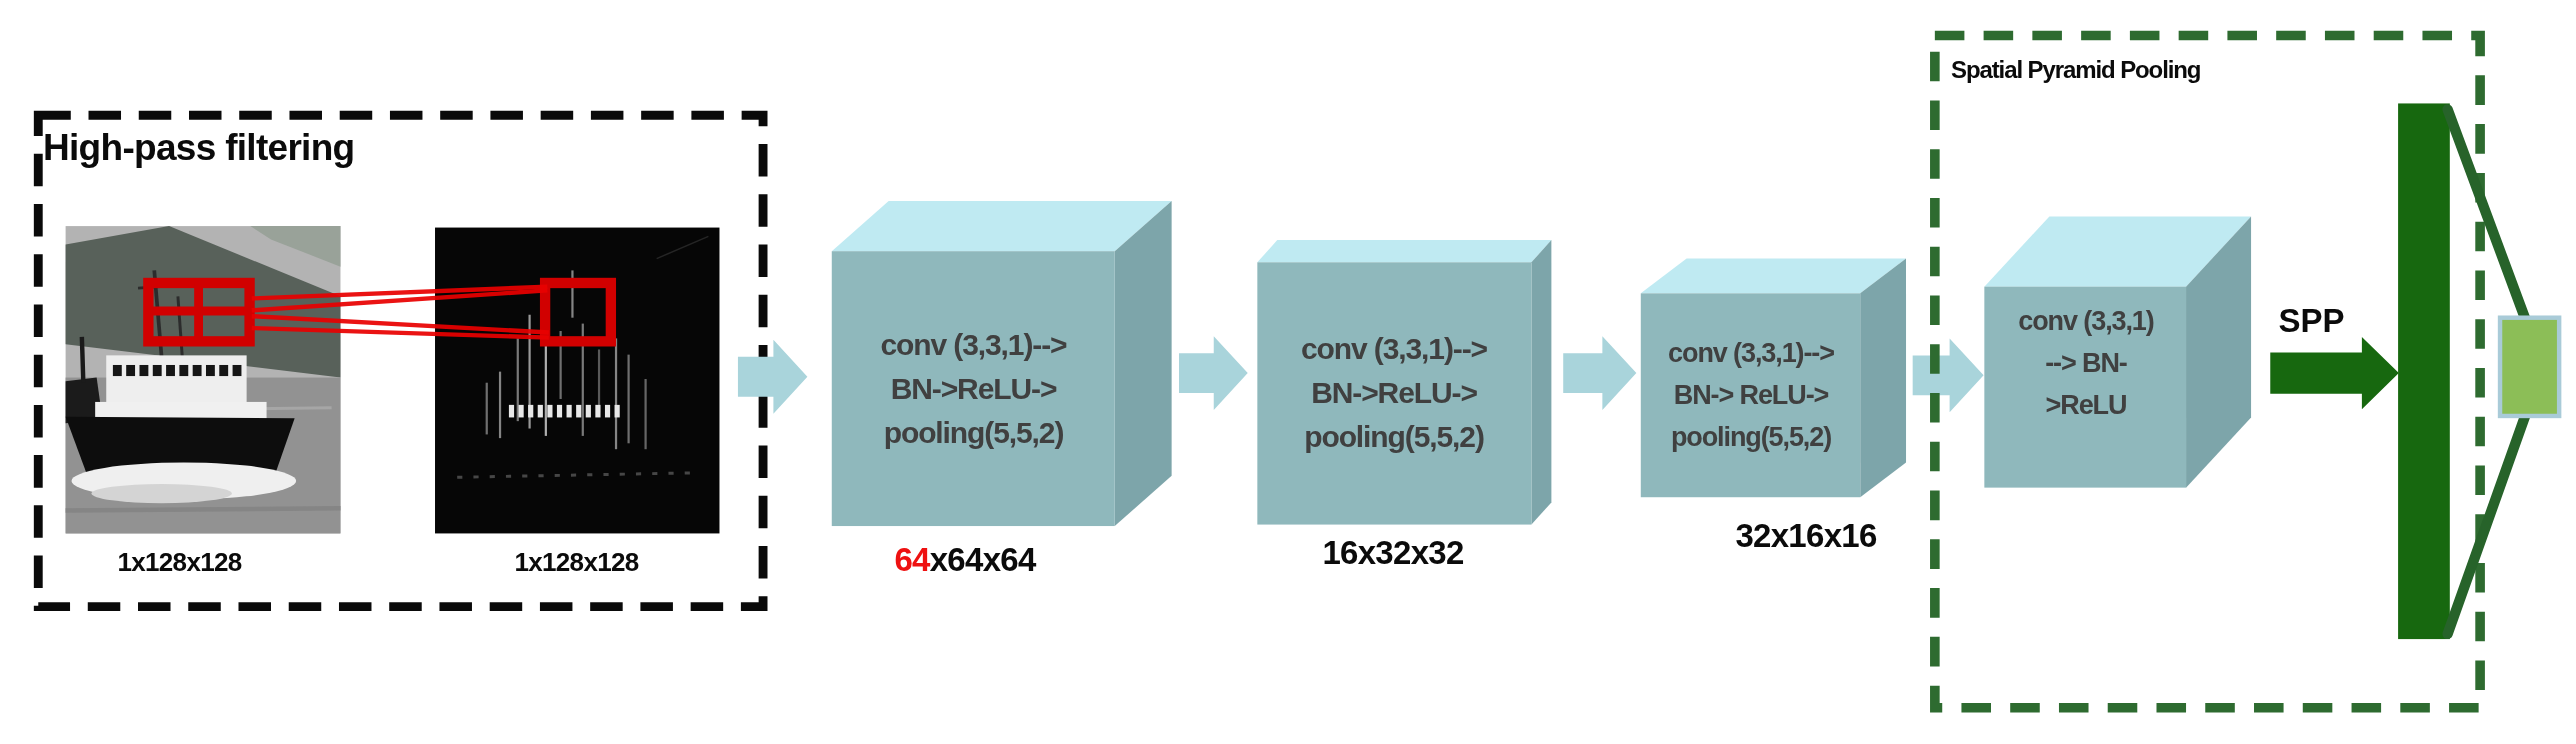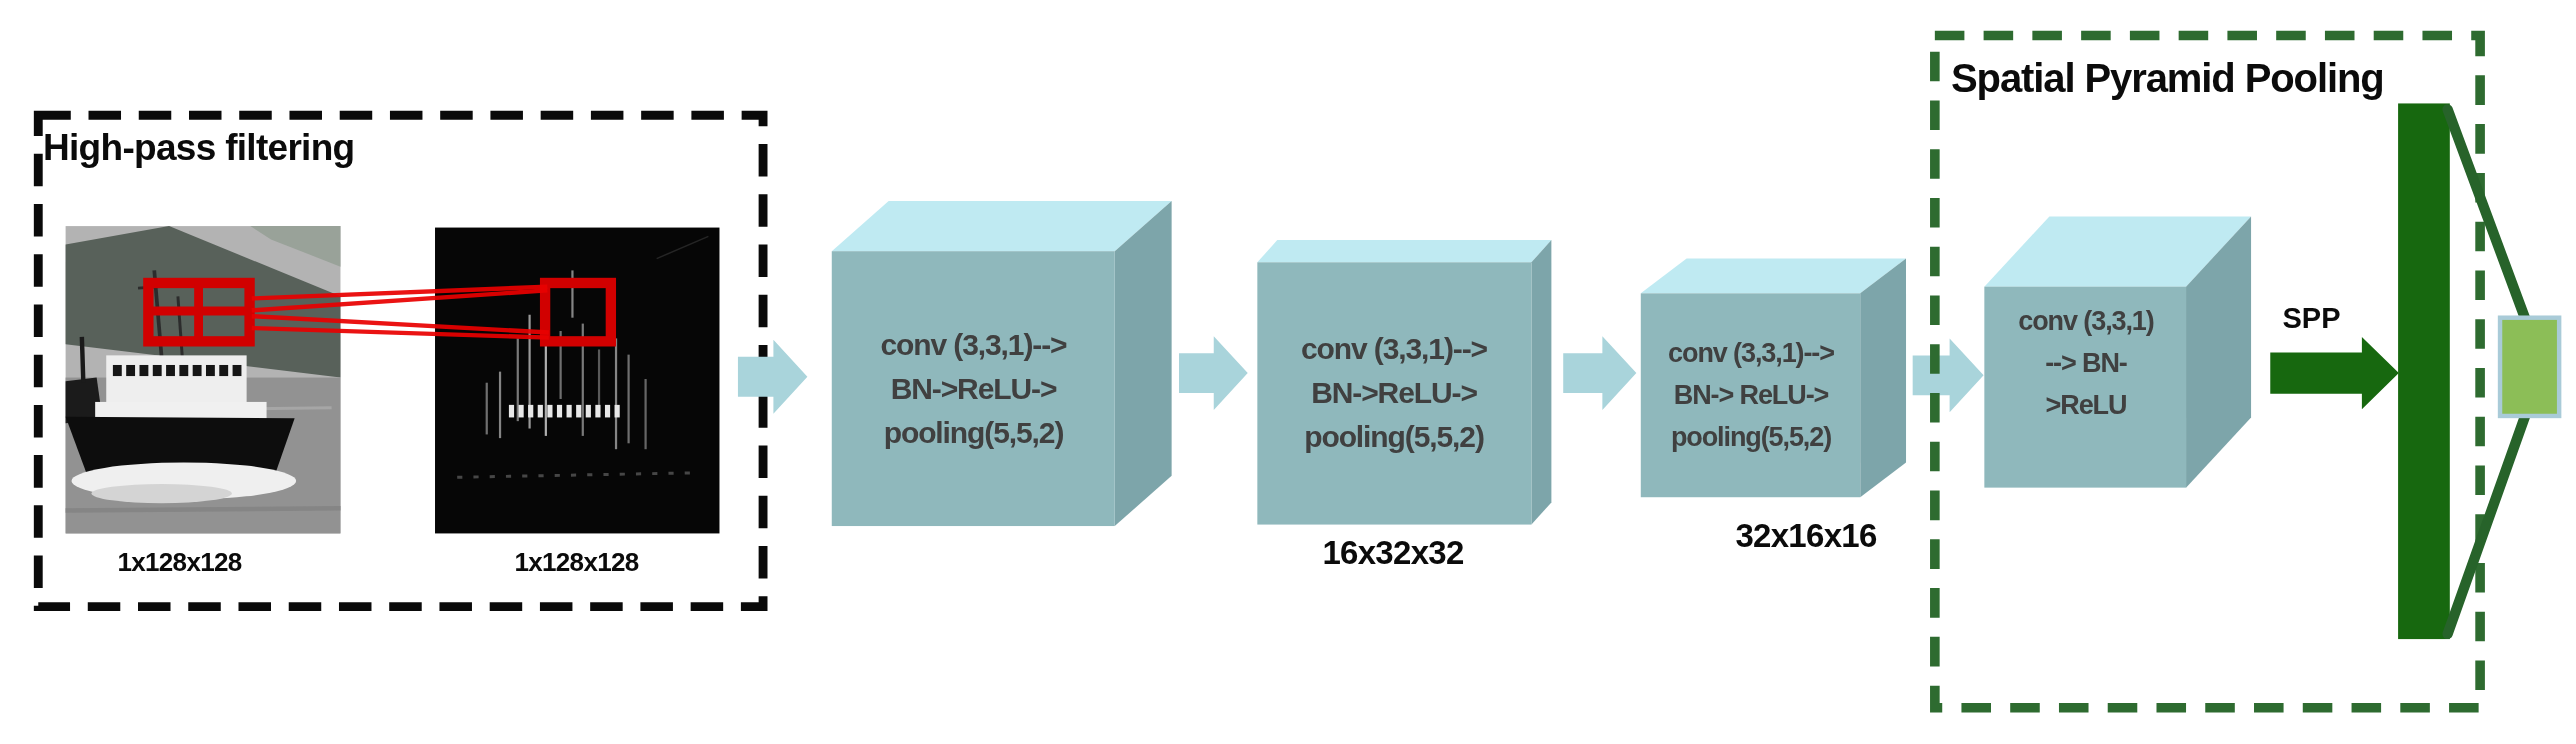--- a/index.html
+++ b/index.html
@@ -9,25 +9,25 @@
     --c-pool_green:#8cbe57; --c-pool_border:#a9cbd8; --c-text_black:#0b0b0b;
   }
   html,body{margin:0;padding:0;background:#ffffff;}
   #stage{
     position:relative;width:2576px;height:744px;background:#ffffff;overflow:hidden;
     font-family:"Liberation Sans", sans-serif;
   }
   #vector{position:absolute;left:0;top:0;}
   .txt{position:absolute;color:var(--c-text_black);font-weight:bold;white-space:nowrap;}
   .group-title{font-size:37px;letter-spacing:-0.7px;}
-  .spp-title{font-size:40px;letter-spacing:-1.1px;}
+  .spp-title{font-size:24px;letter-spacing:-1.1px;}
   .img-label{font-size:26px;text-align:center;letter-spacing:-0.7px;}
   .dim-label{font-size:33px;text-align:center;letter-spacing:-0.7px;}
   .dim-label .red{color:var(--c-red_digit);}
-  .spp-arrow-label{font-size:29px;text-align:center;letter-spacing:0px;}
+  .spp-arrow-label{font-size:33px;text-align:center;letter-spacing:0px;}
   .cube-text{
     position:absolute;display:flex;flex-direction:column;align-items:center;justify-content:center;
     box-sizing:border-box;text-align:center;
     font-weight:bold;font-size:30px;line-height:44px;color:#404040;letter-spacing:-1.1px;
   }
   .cube-text.small{font-size:27px;line-height:42px;}
 </style>
 </head>
 <body>
 
@@ -171,20 +171,23 @@
     <span>conv (3,3,1)--&gt;</span>
     <span>BN-&gt; ReLU-&gt;</span>
     <span>pooling(5,5,2)</span>
   </div>
   <div class="cube-text small" style="left:1985px;top:287px;width:202px;height:152px;text-align:center;">
     <span>conv (3,3,1)</span>
     <span>--&gt; BN-</span>
     <span>&gt;ReLU</span>
   </div>
 
+  <div class="dim-label txt" style="left:817px;top:541px;width:296px;">
+    <span class="red">64</span><span>x64x64</span>
+  </div>
   <div class="dim-label txt" style="left:1249px;top:534px;width:288px;">16x32x32</div>
   <div class="dim-label txt" style="left:1673px;top:517px;width:266px;">32x16x16</div>
 
   <div class="txt spp-title" style="left:1951px;top:56px;">Spatial Pyramid Pooling</div>
   <div class="txt spp-arrow-label" style="left:2247px;top:302px;width:129px;">SPP</div>
 
 </div>
 
 
 </body></html>

